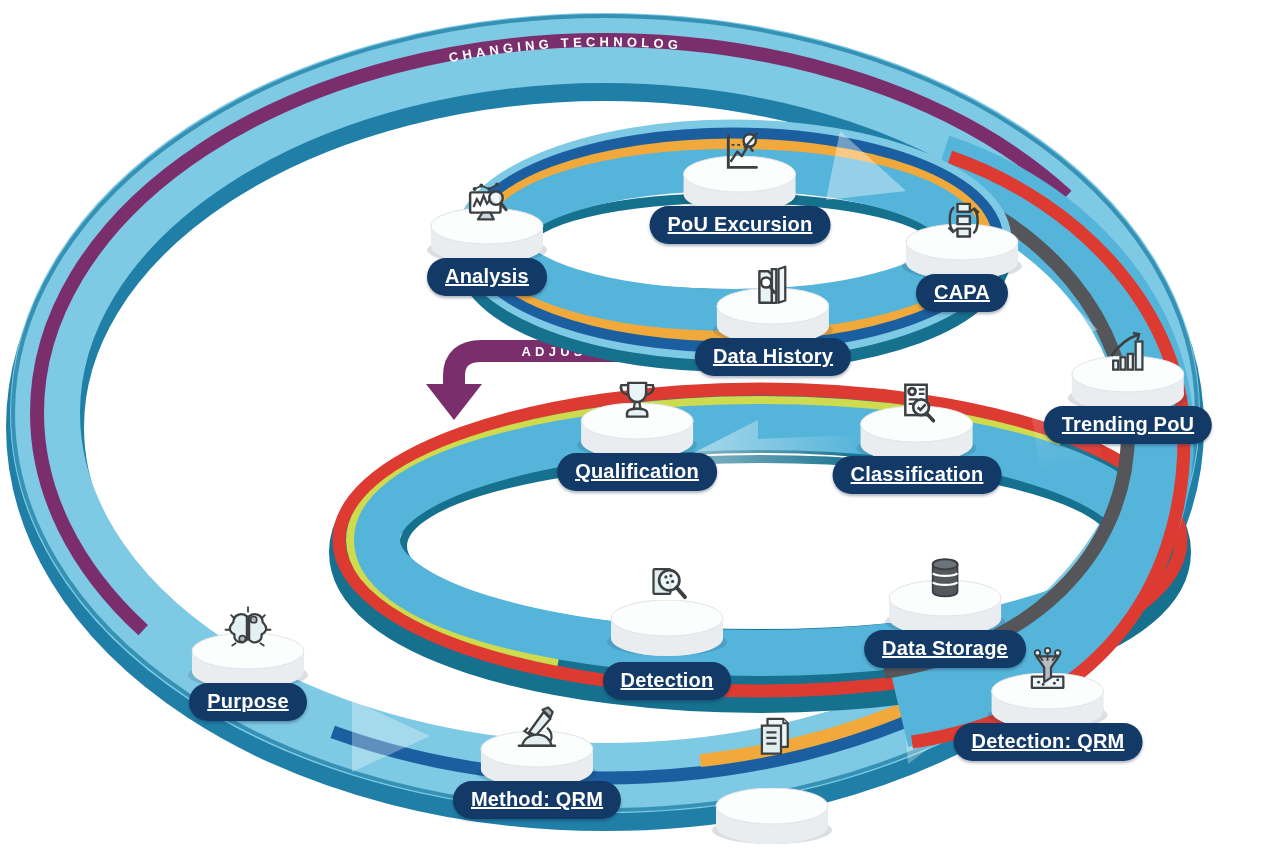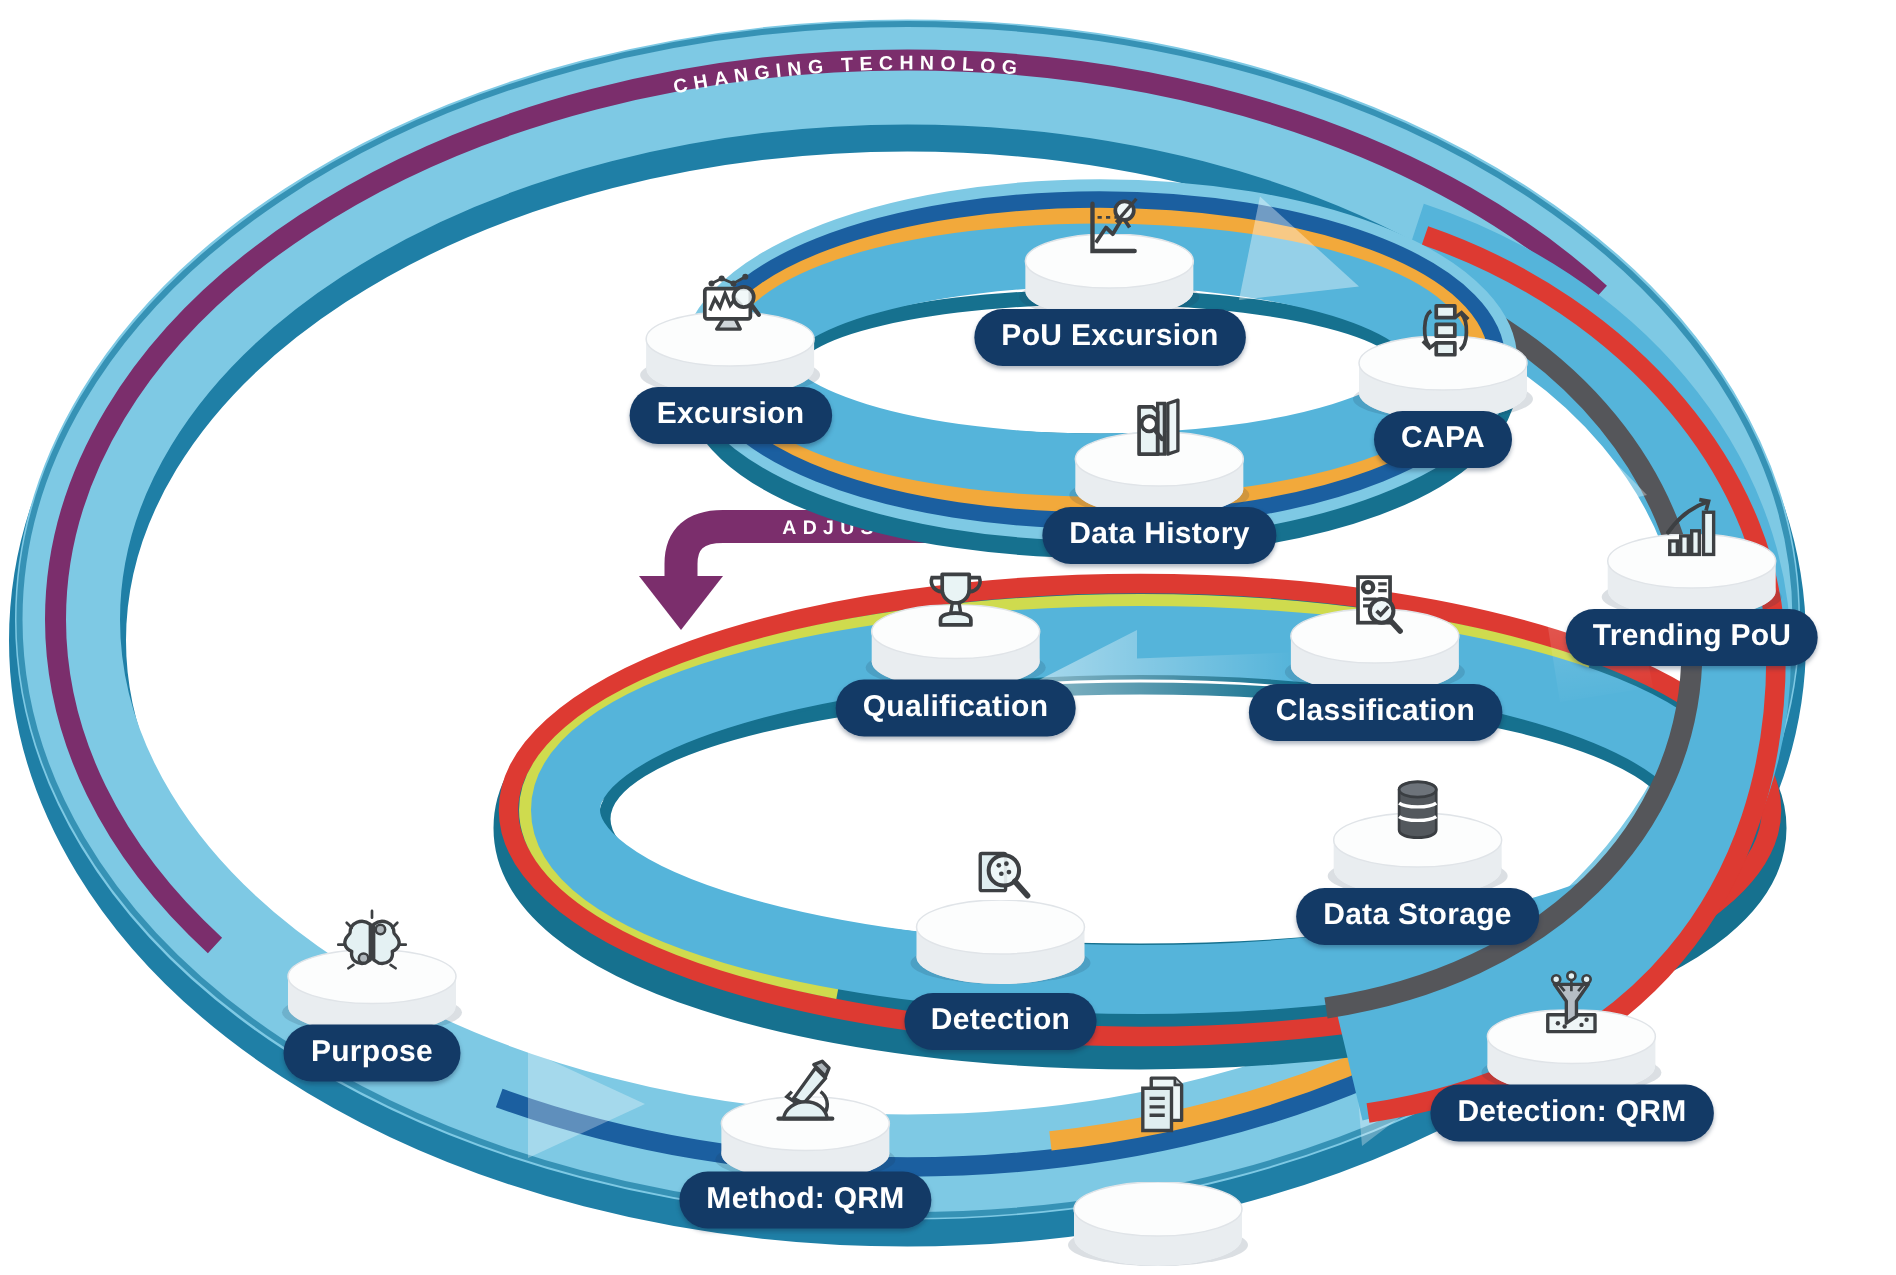--- a/index.html
+++ b/index.html
@@ -21,21 +21,21 @@
   .ribbon-text{font-family:"Liberation Sans",sans-serif;font-size:13px;font-weight:bold;
                fill:#ffffff;letter-spacing:4.2px;}
   
   .station{position:absolute;display:flex;flex-direction:column;align-items:center;
            transform:translateX(-50%);}
   .station .icon{position:relative;z-index:2;margin-bottom:-26px;}
   .station .puck{position:relative;z-index:1;}
   .station .pill{position:relative;z-index:3;margin-top:-8px;background:var(--pill-navy);
            color:#fff;font-size:20px;font-weight:bold;line-height:1;white-space:nowrap;
            padding:8px 18px 10px;border-radius:30px;box-shadow:0 2px 3px rgba(20,40,70,.35);
-           letter-spacing:.2px;}
+           letter-spacing:.2px;text-decoration:underline;}
 </style>
 </head>
 <body>
 
 <div id="stage">
 
 <svg id="ribbons" width="1264" height="850" viewBox="0 0 1264 850">
   <defs>
     <linearGradient id="gA" gradientUnits="userSpaceOnUse" x1="668" y1="466" x2="862" y2="466">
       <stop offset="0" stop-color="#ffffff" stop-opacity="0.55"></stop>
@@ -274,21 +274,21 @@
       <use href="#sym-sample-magnifier"></use>
     </svg>
     <svg class="puck" width="130" height="58" viewBox="0 0 130 58">
       <ellipse cx="65" cy="42" rx="60" ry="14" fill="rgba(30,55,80,0.16)"></ellipse>
       <ellipse cx="65" cy="38" rx="56" ry="18" fill="#c9cfd5"></ellipse>
       <path d="M9 18 V38 A56 18 0 0 0 121 38 V18 Z" fill="#e9edf0"></path>
       <ellipse cx="65" cy="18" rx="56" ry="18" fill="#fcfdfd" stroke="#e0e4e8" stroke-width="1"></ellipse>
     </svg>
     <div class="pill">Detection</div>
   </div>
-    <div class="station" style="left: 945px; top: 514px;">
+    <div class="station" style="left: 945px; top: 552px;">
     <svg class="icon" width="54" height="54" viewBox="0 0 48 48">
       <use href="#sym-database"></use>
     </svg>
     <svg class="puck" width="130" height="58" viewBox="0 0 130 58">
       <ellipse cx="65" cy="42" rx="60" ry="14" fill="rgba(30,55,80,0.16)"></ellipse>
       <ellipse cx="65" cy="38" rx="56" ry="18" fill="#c9cfd5"></ellipse>
       <path d="M9 18 V38 A56 18 0 0 0 121 38 V18 Z" fill="#e9edf0"></path>
       <ellipse cx="65" cy="18" rx="56" ry="18" fill="#fcfdfd" stroke="#e0e4e8" stroke-width="1"></ellipse>
     </svg>
     <div class="pill">Data Storage</div>
@@ -344,21 +344,21 @@
     <div class="station" style="left: 487px; top: 180px;">
     <svg class="icon" width="54" height="54" viewBox="0 0 48 48">
       <use href="#sym-monitor-waveform"></use>
     </svg>
     <svg class="puck" width="130" height="58" viewBox="0 0 130 58">
       <ellipse cx="65" cy="42" rx="60" ry="14" fill="rgba(30,55,80,0.16)"></ellipse>
       <ellipse cx="65" cy="38" rx="56" ry="18" fill="#c9cfd5"></ellipse>
       <path d="M9 18 V38 A56 18 0 0 0 121 38 V18 Z" fill="#e9edf0"></path>
       <ellipse cx="65" cy="18" rx="56" ry="18" fill="#fcfdfd" stroke="#e0e4e8" stroke-width="1"></ellipse>
     </svg>
-    <div class="pill">Excursion</div>
+    <div class="pill">Analysis</div>
   </div>
     <div class="station" style="left: 962px; top: 196px; text-align: right;">
     <svg class="icon" width="54" height="54" viewBox="0 0 48 48">
       <use href="#sym-cycle-boxes"></use>
     </svg>
     <svg class="puck" width="130" height="58" viewBox="0 0 130 58">
       <ellipse cx="65" cy="42" rx="60" ry="14" fill="rgba(30,55,80,0.16)"></ellipse>
       <ellipse cx="65" cy="38" rx="56" ry="18" fill="#c9cfd5"></ellipse>
       <path d="M9 18 V38 A56 18 0 0 0 121 38 V18 Z" fill="#e9edf0"></path>
       <ellipse cx="65" cy="18" rx="56" ry="18" fill="#fcfdfd" stroke="#e0e4e8" stroke-width="1"></ellipse>

